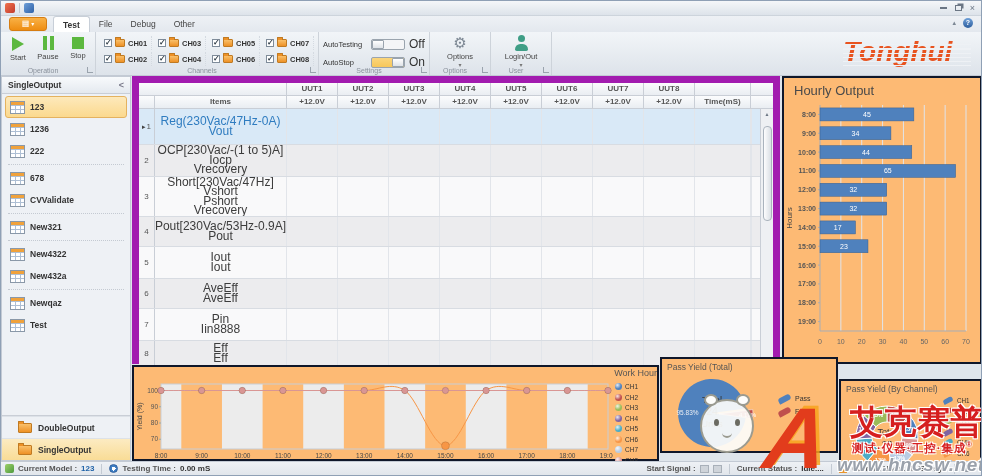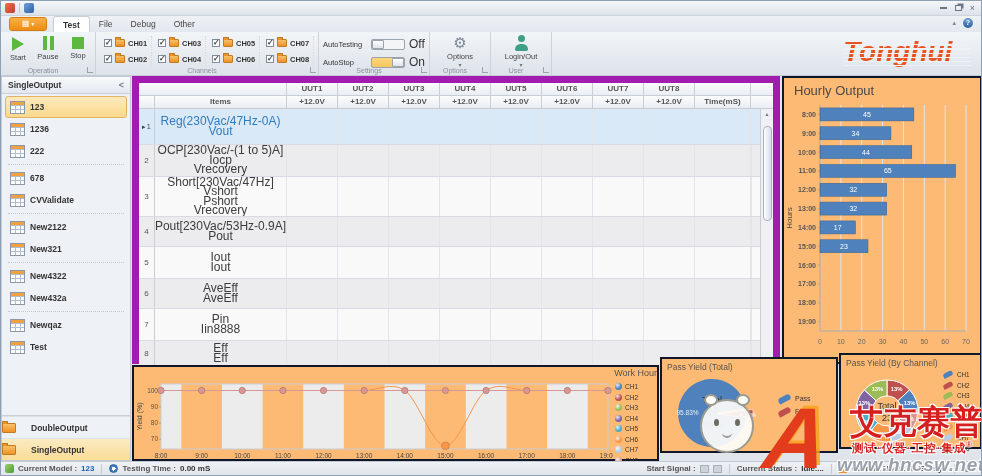--- a/index.html
+++ b/index.html
@@ -69,21 +69,21 @@
 .sidebar{position:absolute;left:0;top:75px;width:130px;height:385px;background:#eef1f5;border:1px solid #c3cad4;display:flex;flex-direction:column}
 .side-header{height:17px;background:linear-gradient(#f8fafc,#e4e9ef);border-bottom:1px solid #c9ced6;display:flex;align-items:center;justify-content:space-between;padding:0 6px;font-size:8.5px;font-weight:700;color:#333}
 .side-collapse{color:#778;font-size:9px}
 #side-list{flex:1;overflow:hidden;padding-top:2px}
 .side-item{display:flex;align-items:center;gap:5px;height:22px;margin:0 3px;padding-left:4px;border:1px solid transparent;border-radius:3px}
 .side-item.sel{background:linear-gradient(#fde9bb,#fbd98e);border-color:#e4b25f}
 .side-label{font-size:8.5px;font-weight:700;color:#333;white-space:nowrap}
 .side-sep{border-top:1px dotted #c4cad2;margin:2px 6px}
 .tbl-ic{width:15px;height:13px;background:#fff;border:1px solid #8a98a8;flex:none;background-image:linear-gradient(#f0a23c,#f0a23c),repeating-linear-gradient(90deg,rgba(0,0,0,0) 0 4px,#aebfd4 4px 5px),repeating-linear-gradient(0deg,rgba(0,0,0,0) 0 3px,#aebfd4 3px 4px);background-size:100% 3px,100% 100%,100% 100%;background-repeat:no-repeat,repeat,repeat}
 #side-footer{border-top:1px solid #c9ced6}
-.side-foot{display:flex;align-items:center;gap:15px;height:22px;padding-left:0;border-top:1px solid #dde2e8}
+.side-foot{display:flex;align-items:center;gap:6px;height:22px;padding-left:16px;border-top:1px solid #dde2e8}
 .side-foot.sel{background:linear-gradient(#fcebc2,#f9dc96)}
 
 .tablepanel{position:absolute;left:131px;top:75px;width:648px;height:288px;background:#4d7c0f;border:7px solid #a21caf;display:flex;flex-direction:column}
 .thead-row{display:flex;height:13px;background:linear-gradient(#fbfcfd,#e8ecf1)}
 .th{border-right:1px solid #c9ced6;border-bottom:1px solid #c9ced6;font-size:8px;font-weight:700;color:#555;text-align:center;line-height:12px;flex:none}
 .w-num{width:16px}.w-items{width:132px}.w-uut{width:51px}.w-time{width:56px}.w-fill{flex:1;border-right:none}
 .w-ni{width:148px}
 #tbody{flex:1;position:relative}
 .trow{display:flex;border-bottom:1px solid #d8dce2;background:#f9f9fa}
 .trow.alt{background:#ececee}
@@ -101,21 +101,21 @@
 .panel{position:absolute;background:#fdba74;border:2px solid #0f172a}
 .hourly{left:781px;top:75px;width:200px;height:288px}
 .hourly-title{font-size:13px;color:#4a4a4a;padding:5px 0 1px 10px}
 .workhour{left:131px;top:364px;width:527px;height:96px;display:flex;flex-direction:column}
 .wh-title{font-size:9px;color:#555;text-align:right;height:12px;line-height:12px}
 .wh-body{display:flex;flex:1}
 #wh-legend{width:44px;padding:3px 2px 0 2px;display:flex;flex-direction:column;justify-content:space-between}
 .lg-item{display:flex;align-items:center;gap:3px;font-size:6.5px;color:#333;height:9px}
 .sphere{width:7px;height:7px;border-radius:50%;flex:none}
 .pie1{left:659px;top:356px;width:178px;height:96px}
-.pie2{left:838px;top:352px;width:143px;height:96px}
+.pie2{left:838px;top:378px;width:143px;height:96px}
 .pie-title{font-size:8.5px;color:#555;padding:3px 0 0 5px;height:14px}
 .pie-body{display:flex}
 #pie1-legend{display:flex;flex-direction:column;gap:6px;padding-top:22px}
 #pie2-legend{display:flex;flex-direction:column;gap:3.5px;padding-top:2px}
 .swoosh{width:13px;height:6px;border-radius:6px 6px 6px 1px;transform:rotate(-28deg);flex:none}
 .pie-lg-item{display:flex;align-items:center;gap:4px;font-size:7px;color:#333}
 
 .statusbar{position:absolute;left:0;right:0;top:460px;height:16px;background:linear-gradient(#eef1f5,#dfe4ea);border-top:1px solid #c3cad4;box-shadow:inset 0 -2px 0 #3a618f;display:flex;align-items:center;padding:0 8px 2px 4px;gap:4px;z-index:30}
 .sb-label{font-size:8px;color:#555;font-weight:700;white-space:nowrap}
 .sb-value{font-size:8px;color:#333;font-weight:700;white-space:nowrap}
@@ -320,24 +320,20 @@
         <div class="side-sep"></div>
         <div class="side-item">
           <span class="tbl-ic"></span>
           <span class="side-label">678</span>
         </div>
         <div class="side-item">
           <span class="tbl-ic"></span>
           <span class="side-label">CVValidate</span>
         </div>
         <div class="side-sep"></div>
-        <div class="side-item">
-          <span class="tbl-ic"></span>
-          <span class="side-label">New2122</span>
-        </div>
         <div class="side-item">
           <span class="tbl-ic"></span>
           <span class="side-label">New321</span>
         </div>
         <div class="side-sep"></div>
         <div class="side-item">
           <span class="tbl-ic"></span>
           <span class="side-label">New4322</span>
         </div>
         <div class="side-item">

